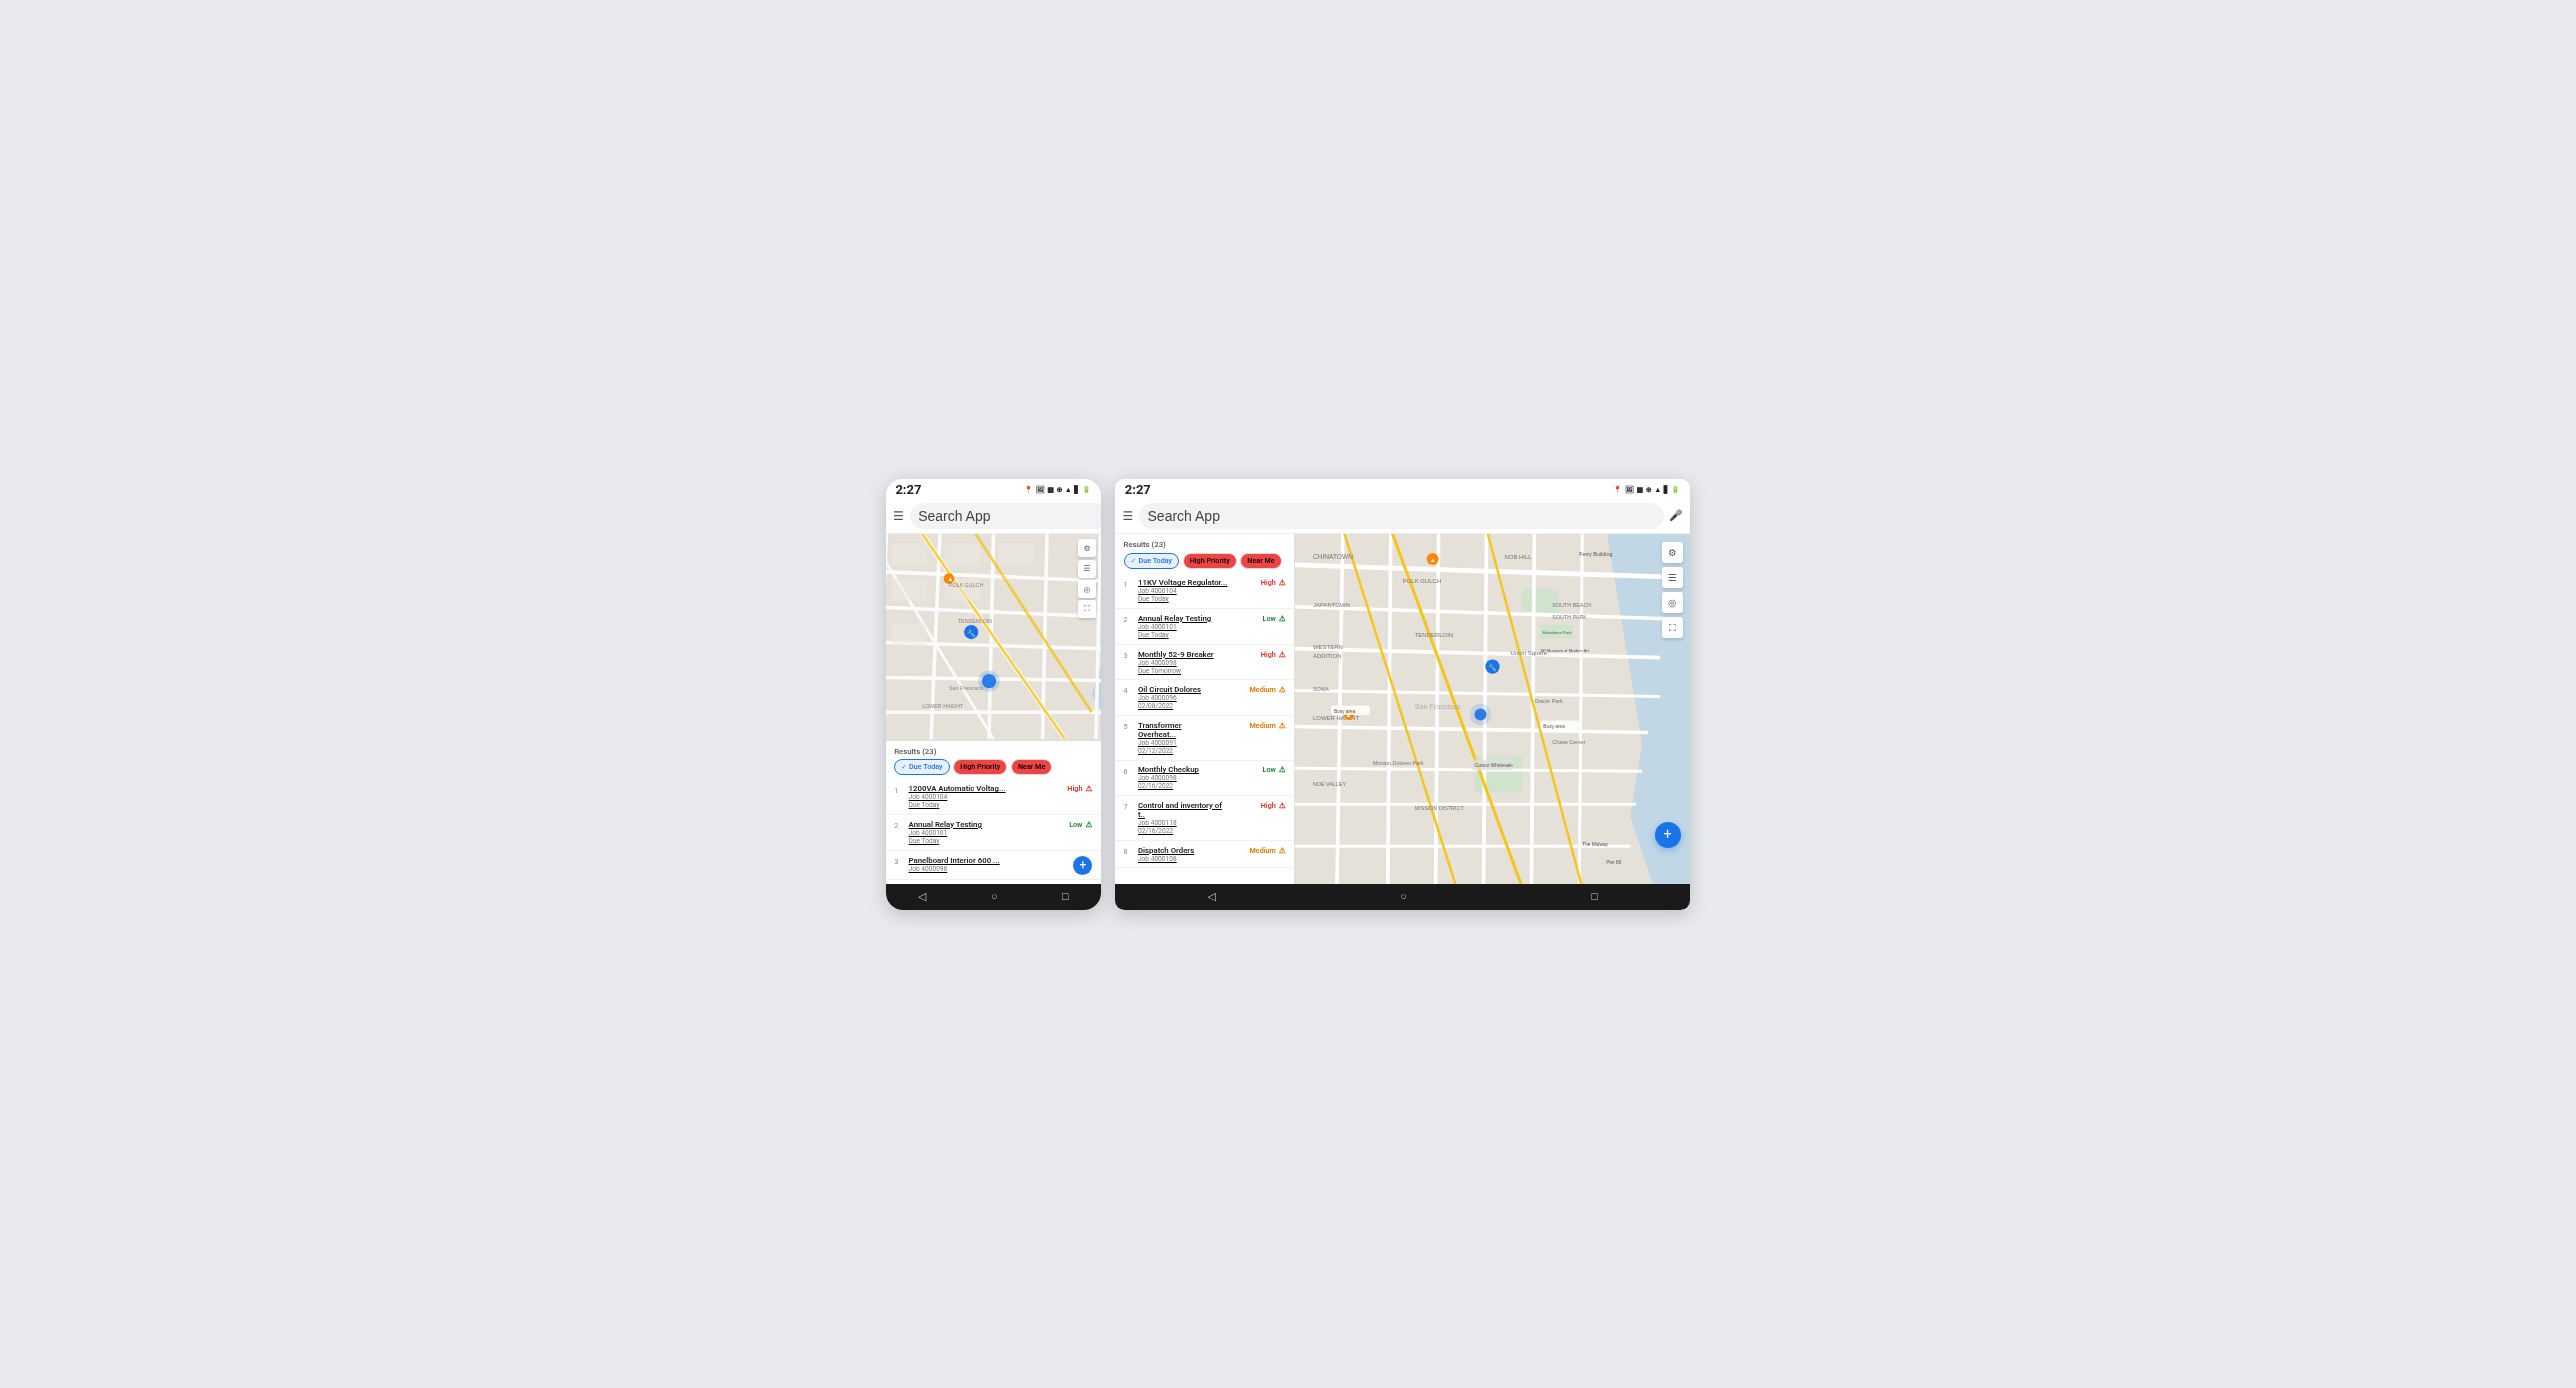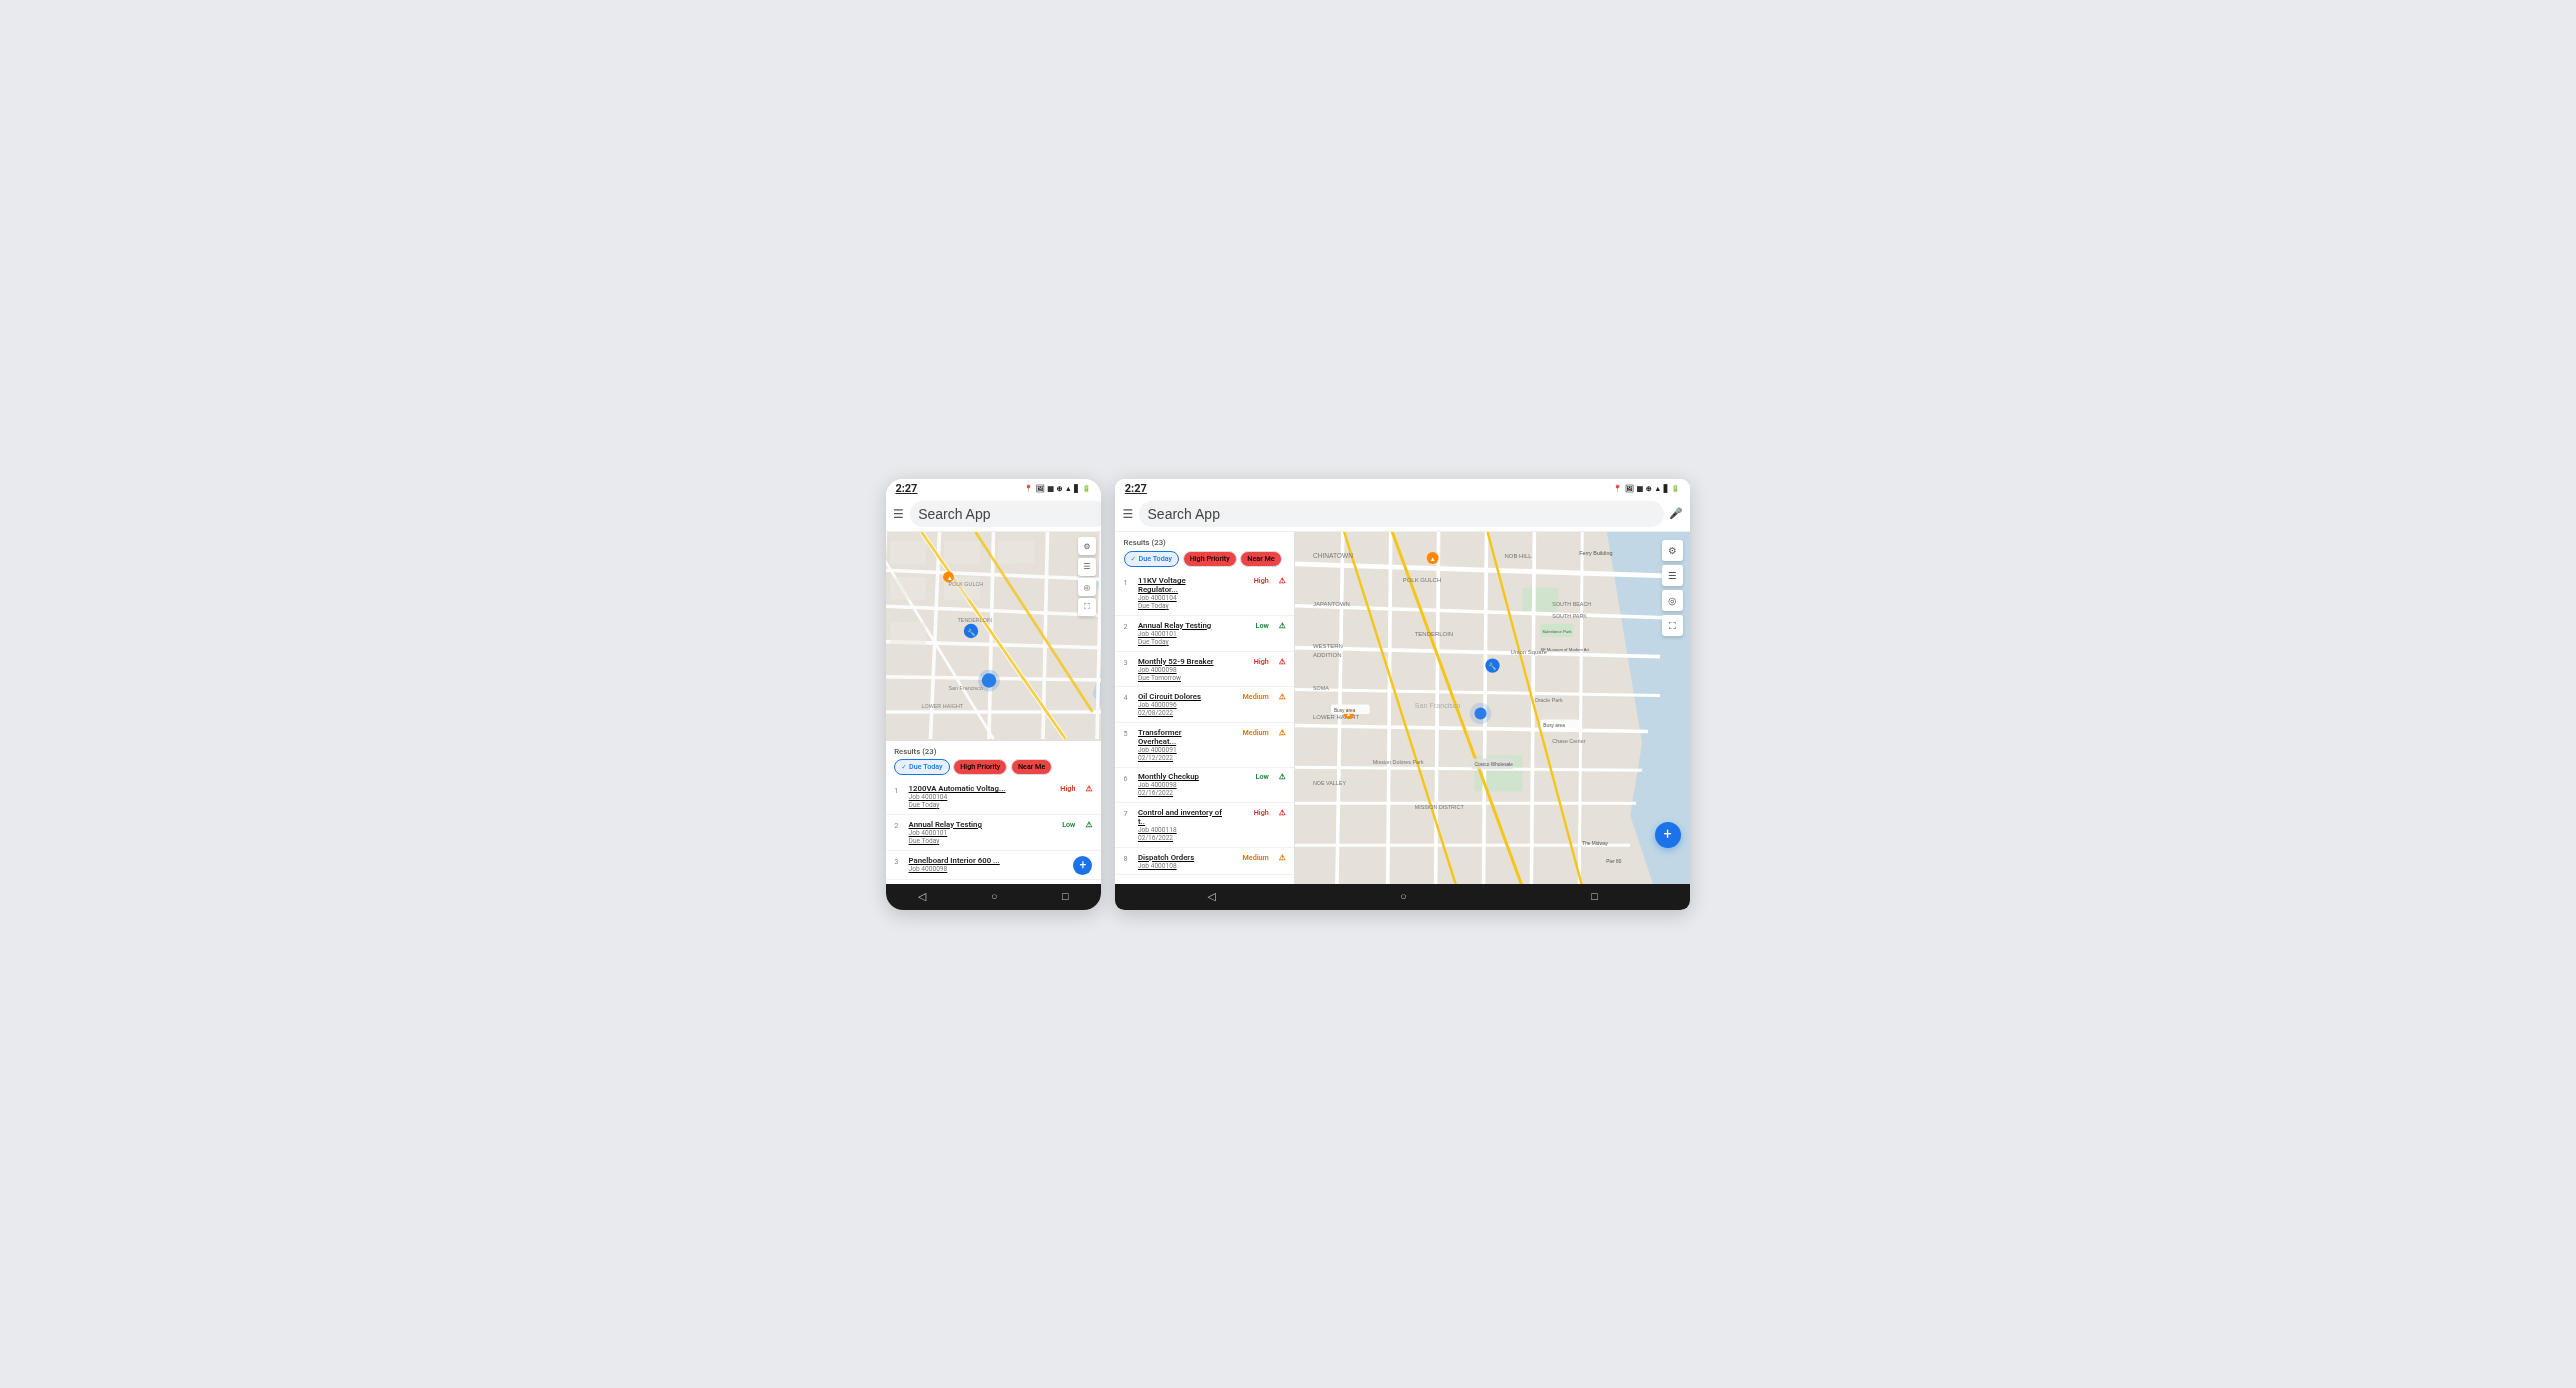--- a/index.html
+++ b/index.html
@@ -45,21 +45,21 @@
       background: #fff;
       display: flex;
       align-items: center;
       justify-content: space-between;
       padding: 3.6px 9.6px 2.4px;
       font-size: 7.2px;
       font-weight: 600;
       color: #222;
       flex-shrink: 0;
     }
-    .status-bar .time { font-weight: 700; font-size: 11px; text-decoration: underline; }
+    .status-bar .time { font-weight: 700; font-size: 13px; }
     .status-icons { display: flex; gap: 2.4px; align-items: center; }
 
     
     .search-bar {
       background: #fff;
       display: flex;
       align-items: center;
       padding: 3.6px 7.2px 4.8px;
       gap: 6px;
       border-bottom: 0.6px solid #eee;
@@ -152,21 +152,21 @@
       color: #888;
       min-width: 9.6px;
       margin-top: 1.2px;
     }
     .job-info { flex: 1; text-decoration: underline; }
     .job-title { font-size: 7.8px; font-weight: 600; color: #222; }
     .job-sub { font-size: 6.6px; color: #777; }
     .priority-badge {
       display: flex;
       align-items: center;
-      gap: 10px;
+      gap: 3px;
       font-size: 7.2px;
       font-weight: 600;
       white-space: nowrap;
       margin-left: 26px;
     }
     .priority-high { color: #d93025; }
     .priority-medium { color: #e37400; }
     .priority-low { color: #188038; }
     .warning-triangle { font-size: 7.8px; }
 

